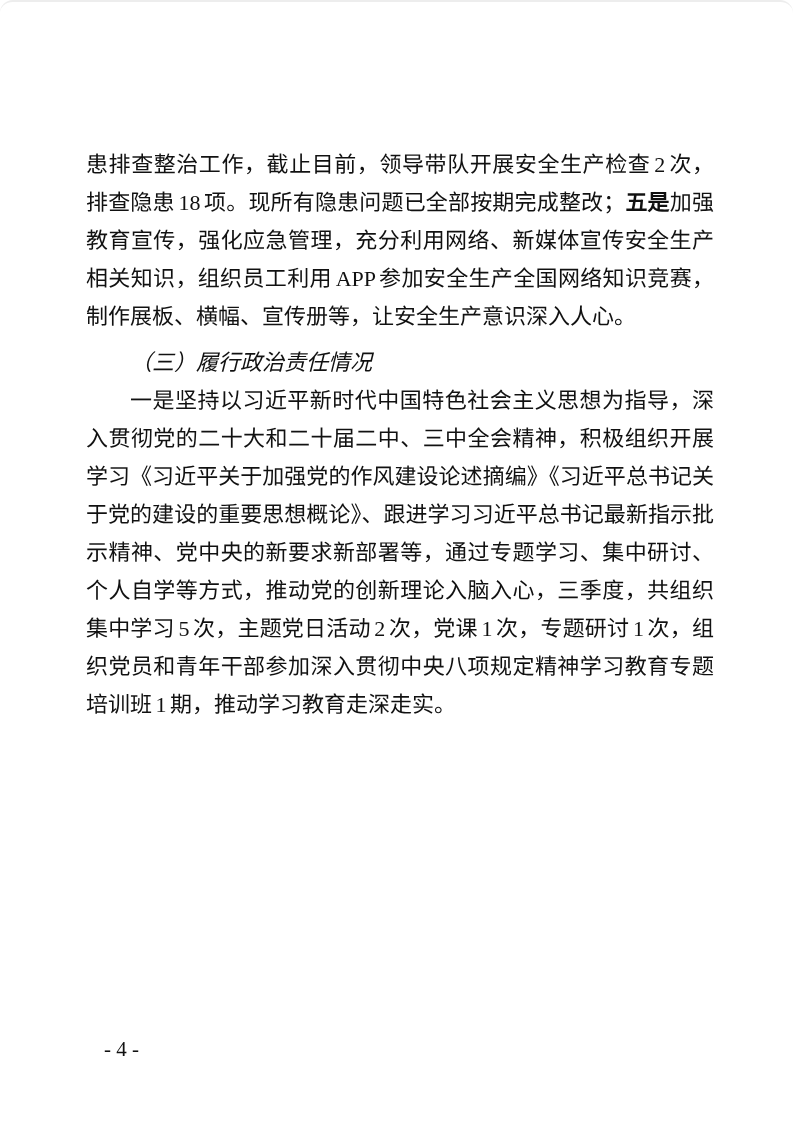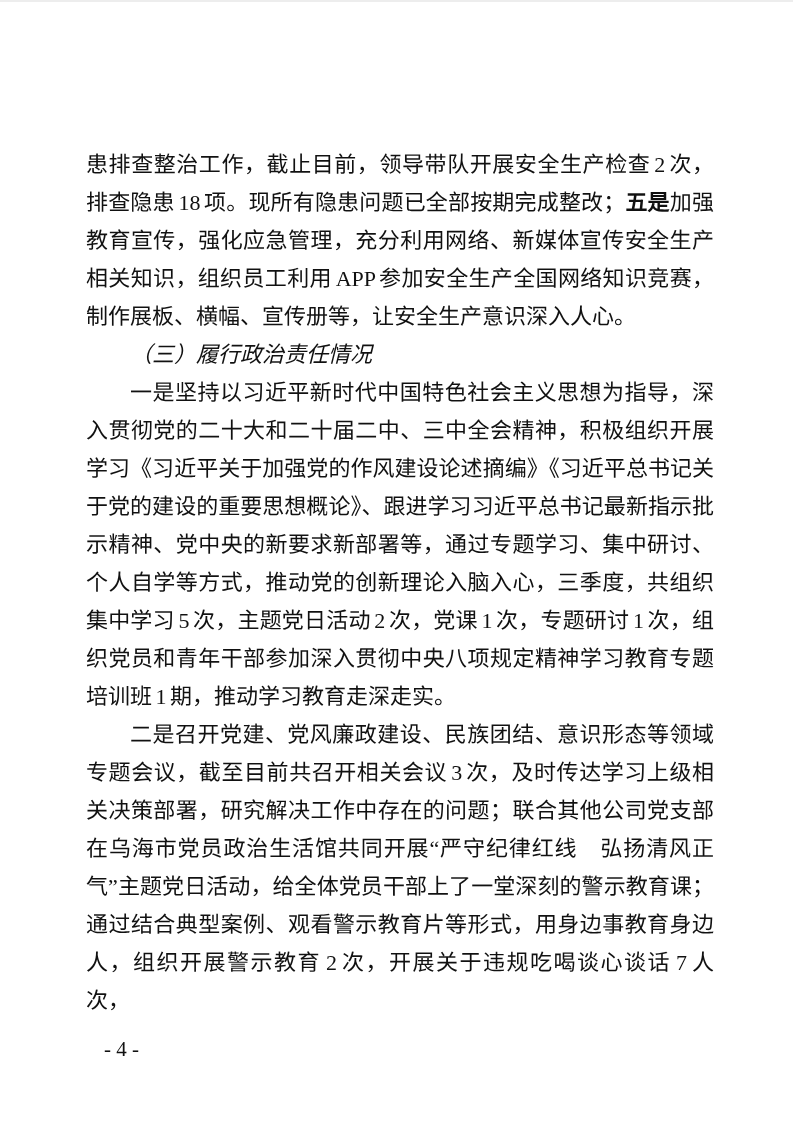--- a/index.html
+++ b/index.html
@@ -10,20 +10,21 @@
   .page {
     position: relative;
     width: 793px;
     height: 1122px;
     background: #ffffff;
     overflow: hidden;
     border-top: 2px solid #ededed;
     box-sizing: border-box;
     font-family: "Liberation Serif", "DejaVu Serif", serif;
     color: #111111;
+    border-radius: 13px;
   }
   .content {
     position: absolute;
     left: 86px;
     top: 144px;
     width: 628px;
     font-size: 22px;
     line-height: 38px;
     text-align: justify;
     word-spacing: -2px;
@@ -31,20 +32,21 @@
   .content p {
     margin: 0;
     padding: 0;
   }
   .content p.indent {
     text-indent: 2em;
   }
   .content p.heading {
     
     font-style: italic;
+    margin-top: 8px;
   }
   .content b {
     font-weight: bold;
   }
   .footer {
     position: absolute;
     left: 104px;
     top: 1034px;
     font-size: 21px;
     line-height: 26px;
@@ -52,16 +54,15 @@
   }
 </style>
 </head>
 <body>
 
 <div class="page">
   <div class="content" id="doc-body">
       <p class=""><span>患排查整治工作，截止目前，领导带队开展安全生产检查 2 次，排查隐患 18 项。现所有隐患问题已全部按期完成整改；</span><b>五是</b><span>加强教育宣传，强化应急管理，充分利用网络、新媒体宣传安全生产相关知识，组织员工利用 APP 参加安全生产全国网络知识竞赛，制作展板、横幅、宣传册等，让安全生产意识深入人心。</span></p>
       <p class="heading indent"><span>（三）履行政治责任情况</span></p>
       <p class="indent"><span>一是坚持以习近平新时代中国特色社会主义思想为指导，深入贯彻党的二十大和二十届二中、三中全会精神，积极组织开展学习《习近平关于加强党的作风建设论述摘编》《习近平总书记关于党的建设的重要思想概论》、跟进学习习近平总书记最新指示批示精神、党中央的新要求新部署等，通过专题学习、集中研讨、个人自学等方式，推动党的创新理论入脑入心，三季度，共组织集中学习 5 次，主题党日活动 2 次，党课 1 次，专题研讨 1 次，组织党员和青年干部参加深入贯彻中央八项规定精神学习教育专题培训班 1 期，推动学习教育走深走实。</span></p>
-      <p class="indent"><span>二是召开党建、党风廉政建设、民族团结、意识形态等领域专题会议，截至目前共召开相关会议 3 次，及时传达学习上级相关决策部署，研究解决工作中存在的问题；联合其他公司党支部在乌海市党员政治生活馆共同开展“严守纪律红线　弘扬清风正气”主题党日活动，给全体党员干部上了一堂深刻的警示教育课；通过结合典型案例、观看警示教育片等形式，用身边事教育身边人，组织开展警示教育 2 次，开展关于违规吃喝谈心谈话 7 人次，</span></p>
     </div>
   <div class="footer">- 4 -</div>
 </div>
 
 </body></html>

